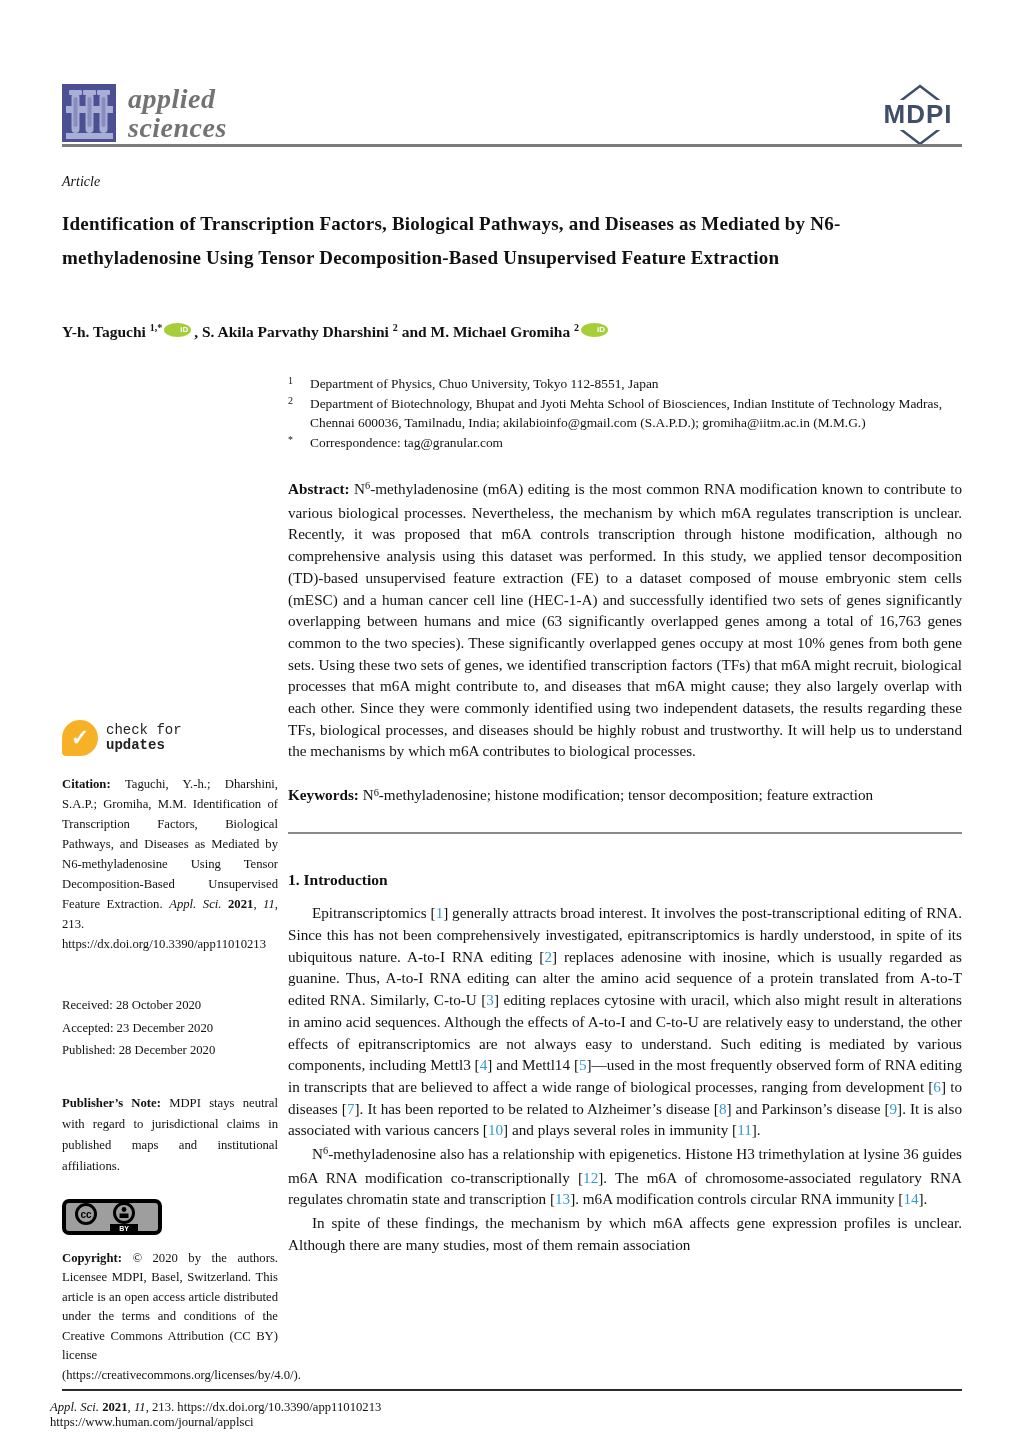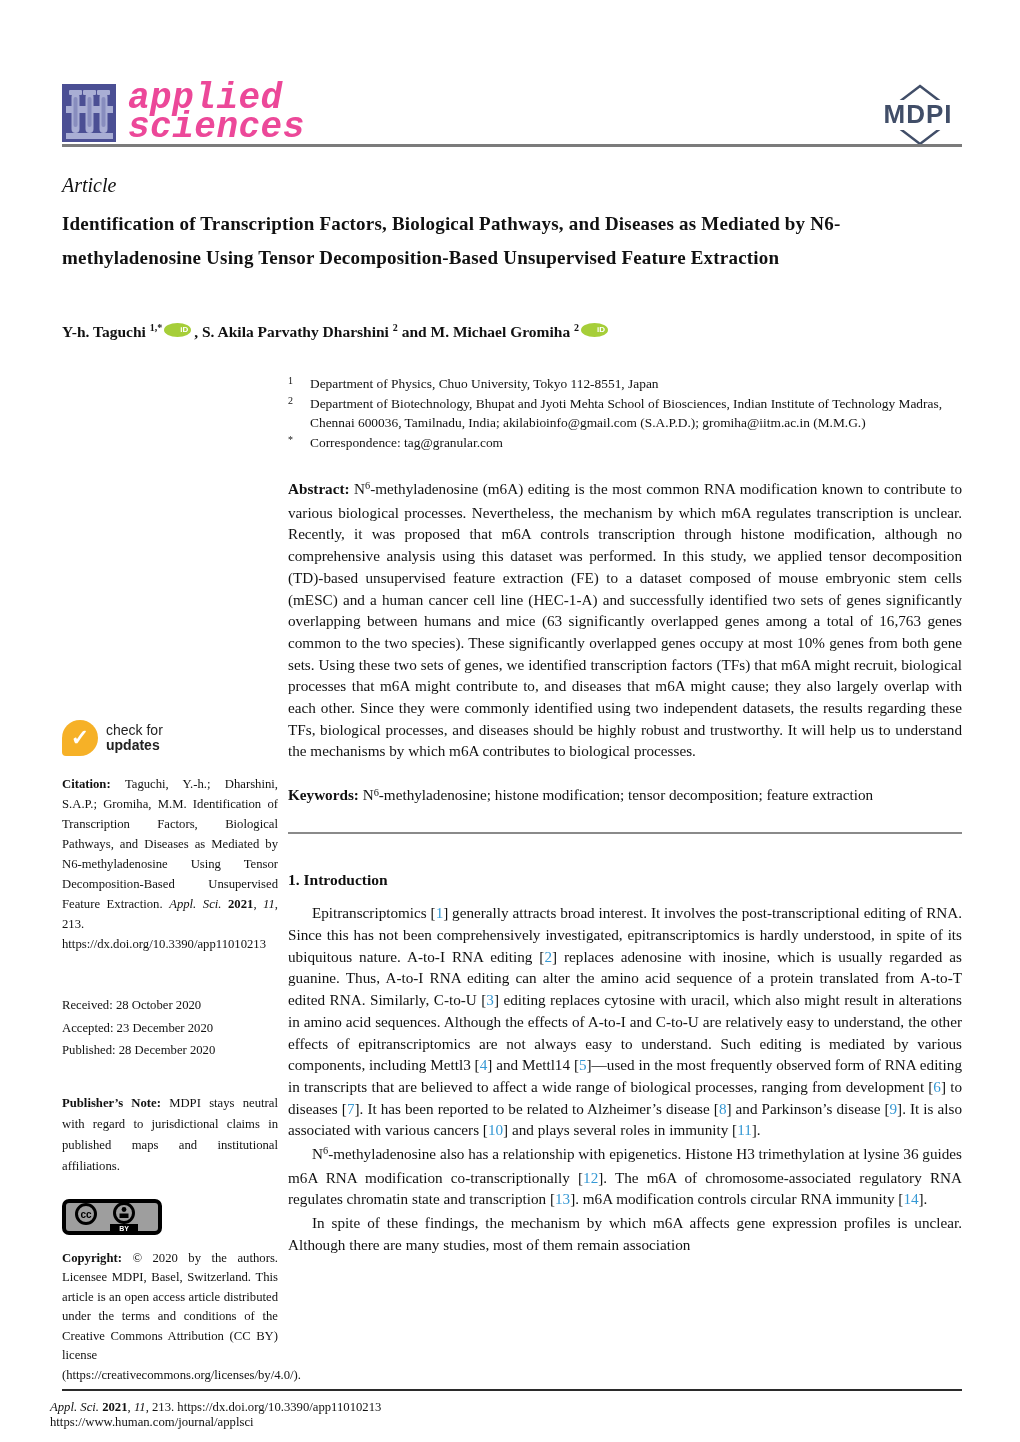--- a/index.html
+++ b/index.html
@@ -10,48 +10,48 @@
     background: #ffffff;
     font-family: "Liberation Serif", serif;
     color: #111;
     overflow: hidden;
   }
   
   .header { position:absolute; left:62px; top:84px; width:900px; height:60px;
             display:flex; justify-content:space-between; align-items:flex-start; }
   .brand { display:flex; align-items:flex-start; gap:12px; }
   .brand-icon { width:54px; height:58px; display:block; }
-  .wordmark { font-style: italic; font-weight: bold; font-size:36px; line-height:29px;
-              color:#ec4899; letter-spacing:0.5px;font-family:Liberation Mono, monospace; }
+  .wordmark { font-style: italic; font-weight: bold; font-size:28px; line-height:29px;
+              color:#737373; letter-spacing:0.5px; }
   .mdpi-logo { width:88px; height:62px; display:block; }
   .header-rule { position:absolute; left:62px; top:144px; width:900px; height:3px; background:#7b7b7b; }
 
   
-  .article-label { position:absolute; left:62px; top:174px; font-style:italic; font-size:20px; }
+  .article-label { position:absolute; left:62px; top:174px; font-style:italic; font-size:14px; }
   .title { position:absolute; left:62px; top:194px; width:900px;
            font-size:19px; font-weight:bold; line-height:34px; letter-spacing:0.2px; }
   .authors { position:absolute; left:62px; top:322px; width:900px;
              font-size:15.5px; font-weight:bold; }
   .authors sup { font-size:10px; vertical-align:6px; font-weight:bold; }
   .orcid { display:inline-block; width:14px; height:14px; border-radius:50%;
            background:#a6ce39; color:#fff; font-family:"Liberation Sans",sans-serif;
            font-size:8px; font-weight:bold; text-align:center; line-height:14px;
            vertical-align:5px; margin:0 3px 0 2px;padding-left:13px; }
 
   
   .columns { position:absolute; left:62px; top:374px; width:900px; display:flex; gap:10px; }
   .sidebar { width:216px; flex:0 0 216px; padding-top:346px; font-size:12.7px; }
   .main { flex:1; }
 
   
   .check-badge { display:flex; align-items:center; gap:8px; cursor:pointer; }
   .check-circle { width:36px; height:36px; border-radius:50% 50% 50% 4px; background:#f6b127;
                   color:#fff; font-size:22px; font-weight:bold; text-align:center; line-height:36px;
                   font-family:"Liberation Sans",sans-serif; }
-  .check-text { font-family:Liberation Sans, sans-serif; font-size:14px; line-height:15px; color:#222; }
+  .check-text { font-family:Liberation Mono, monospace; font-size:14px; line-height:15px; color:#222; }
   .check-text .bold { font-weight:bold; }
   .cite-block { margin-top:18px; text-align:justify; line-height:20px; }
   .dates { margin-top:40px; line-height:22.5px; }
   .pub-note { margin-top:31px; text-align:justify; line-height:21px; }
   .cc-badge { margin-top:22px; width:100px; height:36px; display:block; cursor:pointer; }
   .copyright { margin-top:14px; text-align:justify; line-height:19.5px; }
 
   
   .affiliations { font-size:13.4px; line-height:19.5px; }
   .aff-row { display:flex; }

